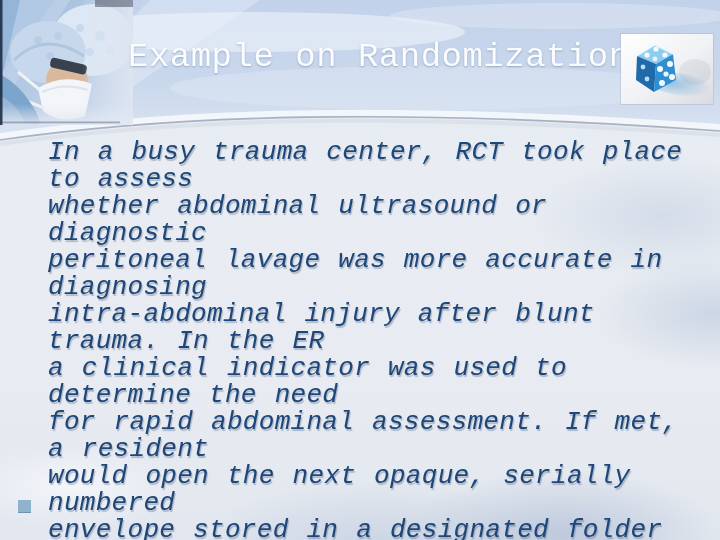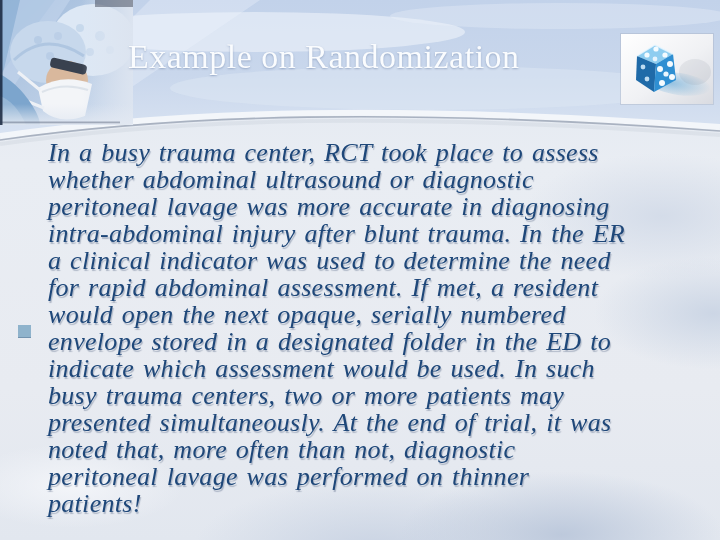--- a/index.html
+++ b/index.html
@@ -1,18 +1,18 @@
 <!DOCTYPE html>
 <html><head>
 <meta charset="utf-8">
 <style>
   html,body{margin:0;padding:0;background:#888;}
   .slide{
     position:relative;width:720px;height:540px;overflow:hidden;
-    font-family:Liberation Serif, serif;
+    font-family:Liberation Mono, monospace;
     background:
       radial-gradient(160px 60px at 10% 90%, #f3f5f9 0%, rgba(243,245,249,0) 70%),
       radial-gradient(230px 90px at 78% 99%, #bdc9dc 0%, rgba(189,201,220,0) 70%),
       radial-gradient(170px 80px at 99% 58%, #ccd6e5 0%, rgba(204,214,229,0) 70%),
       radial-gradient(260px 100px at 52% 102%, #c9d3e3 0%, rgba(201,211,227,0) 70%),
       radial-gradient(200px 90px at 92% 40%, #d4dce9 0%, rgba(212,220,233,0) 70%),
       linear-gradient(180deg,#dfe6f1 0%, #e9edf3 30%, #e8ebf1 72%, #e2e7ef 100%);
   }
 
   

